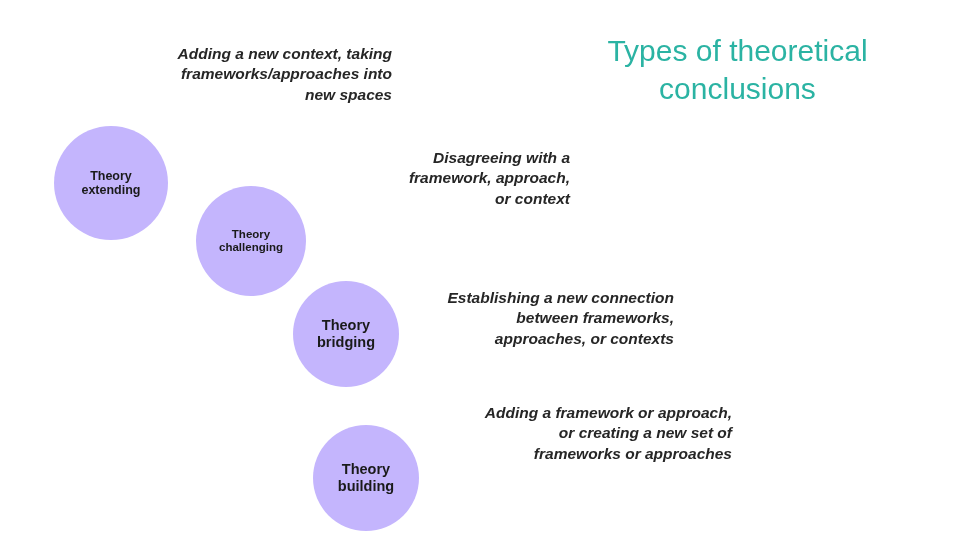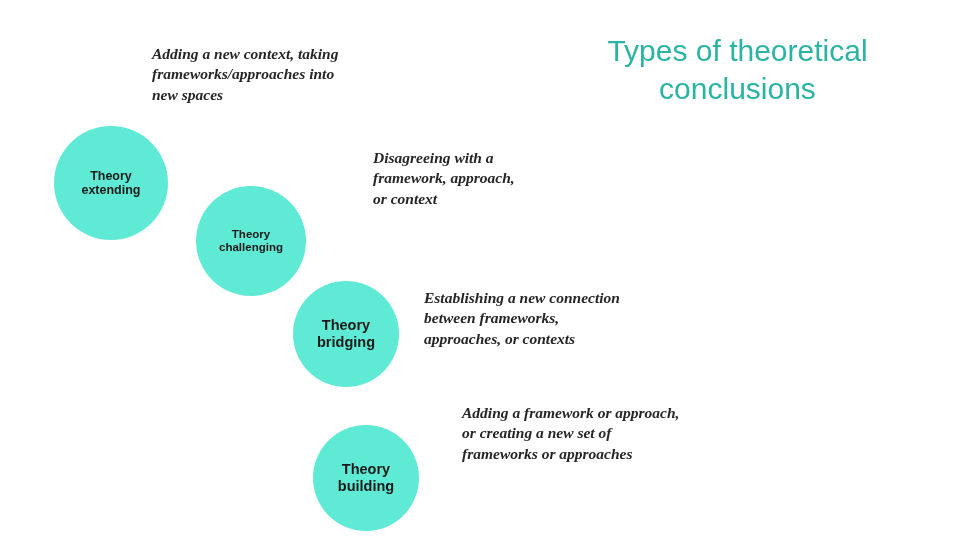--- a/index.html
+++ b/index.html
@@ -17,21 +17,21 @@
     position: relative;
     width: 960px;
     height: 540px;
     background: #ffffff;
   }
 
   
   .circle {
     position: absolute;
     border-radius: 50%;
-    background: #5eead4;
+    background: #c4b5fd;
     display: flex;
     align-items: center;
     justify-content: center;
     text-align: center;
     color: #1a1a1a;
     font-family: "Liberation Sans", sans-serif;
     line-height: 1.15;
     box-sizing: border-box;
   }
   .circle .clabel {
@@ -76,39 +76,39 @@
     top: 425px;
     width: 106px;
     height: 106px;
     font-size: 14.5px;
     font-weight: bold;
   }
 
   
   .annotation {
     position: absolute;
-    font-family: Liberation Serif, serif;
+    font-family: Liberation Sans, sans-serif;
     font-style: italic;
     font-weight: bold;
     color: #262626;
     white-space: pre-line;
     line-height: 1.32;
+    text-align: right;
   }
   #ann-extending {
     left: 152px;
     top: 44px;
     width: 240px;
     font-size: 15.5px;
   }
   #ann-challenging {
     left: 330px;
     top: 148px;
     width: 240px;
     font-size: 15.5px;
-    margin-left: 43px;
   }
   #ann-bridging {
     left: 424px;
     top: 288px;
     width: 250px;
     font-size: 15.5px;
   }
   #ann-building {
     left: 462px;
     top: 403px;

